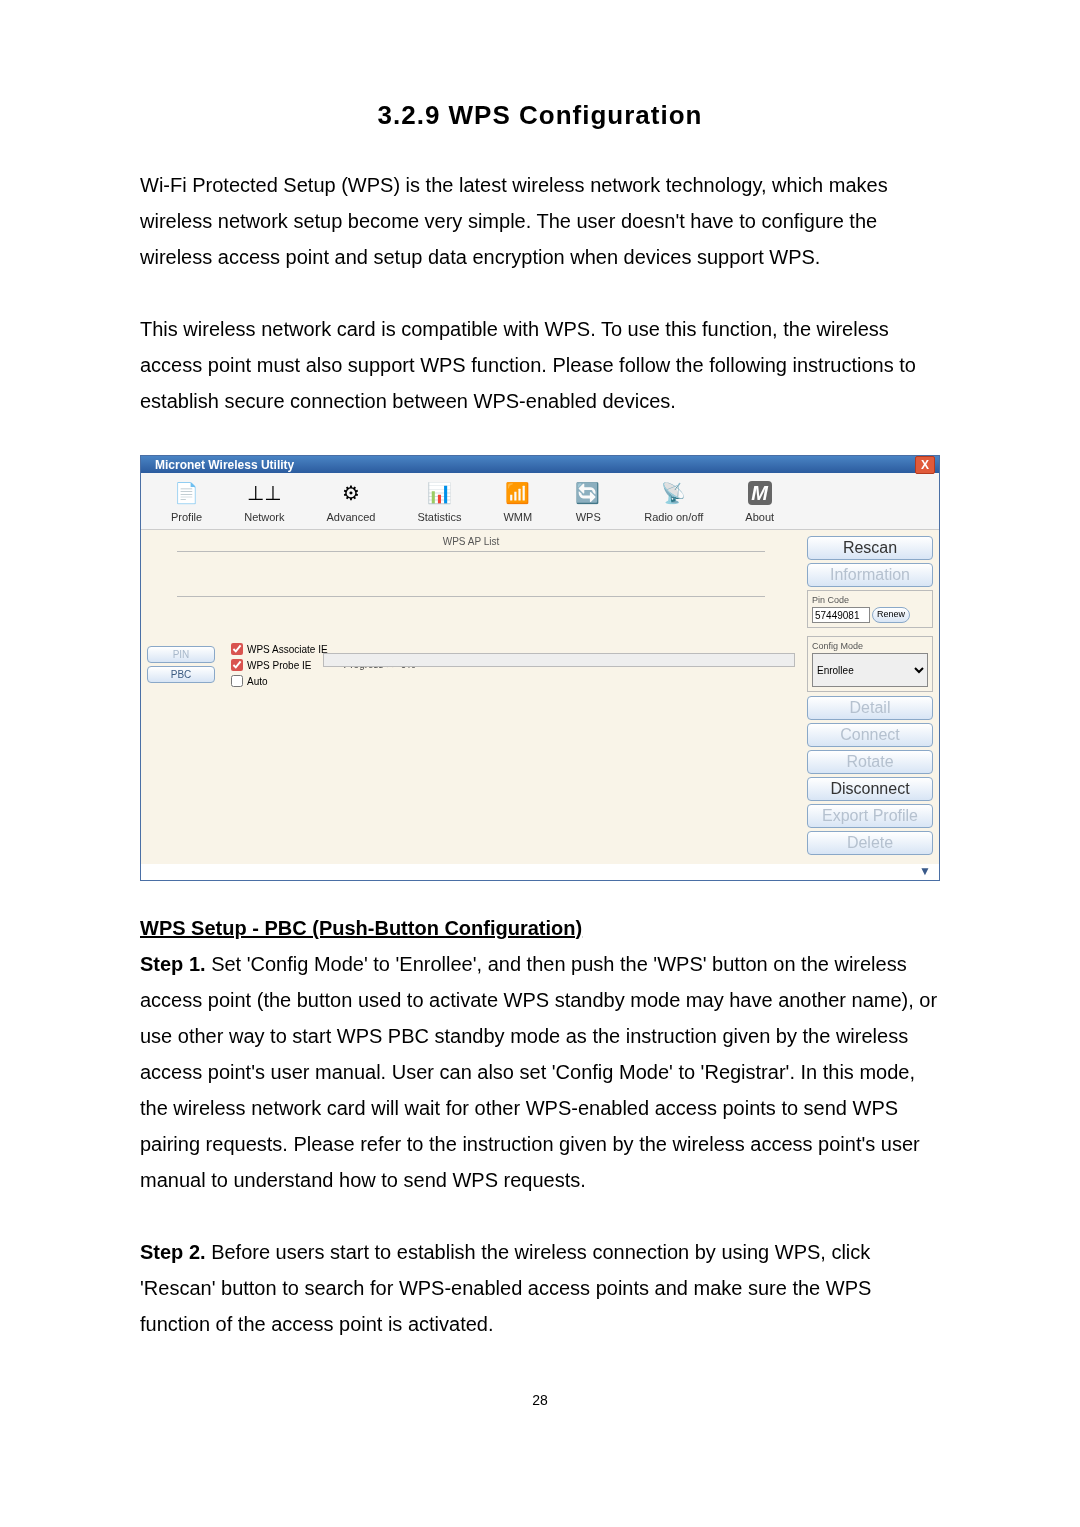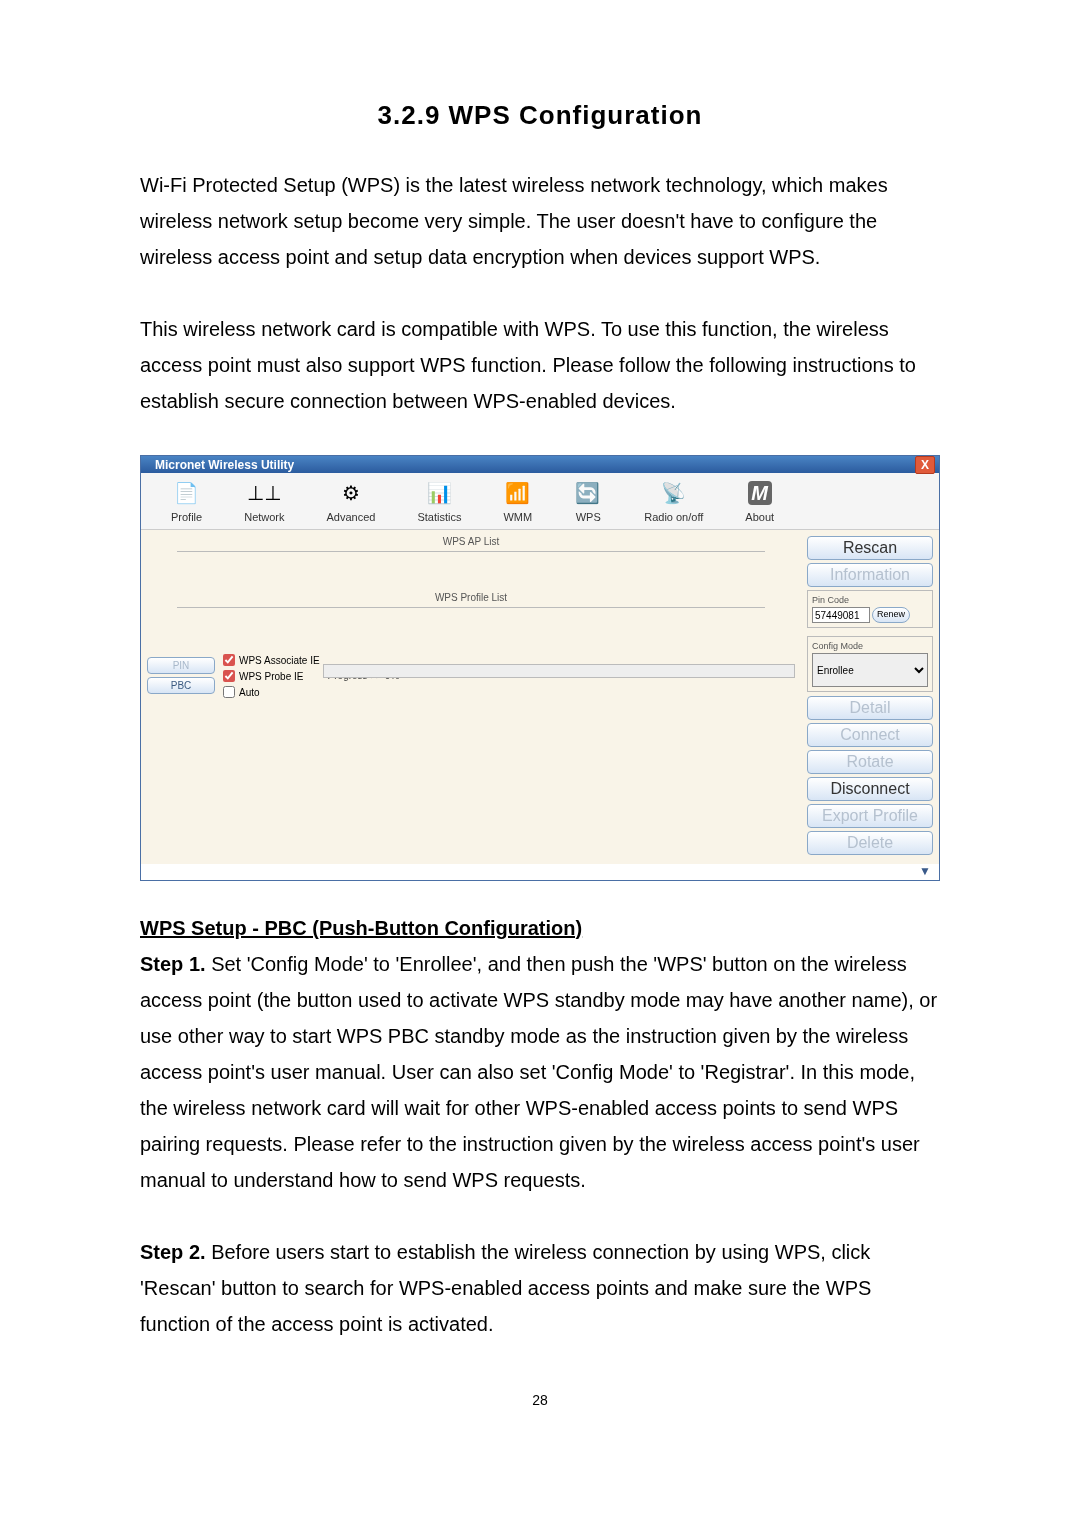--- a/index.html
+++ b/index.html
@@ -120,21 +120,21 @@
       position: relative;
       margin-bottom: 10px;
     }
     .hr-line {
       border-top: 1px solid #bbb;
       margin: 4px 30px;
     }
     .bottom-controls {
       display: flex;
       align-items: center;
-      gap: 8px;
+      gap: 16px;
       margin-top: 3px;
     }
     .pill-btn {
       background: linear-gradient(to bottom, #fff, #d8e5f5);
       border: 1px solid #8aa8c8;
       border-radius: 4px;
       padding: 2px 20px;
       font-size: 10px;
       color: #3a5a80;
       text-align: center;
@@ -316,21 +316,20 @@
       <div class="toolbar-label">About</div>
     </div>
   </div>
 
   <div class="main-area">
     <div class="left-panel">
       <div class="ap-list-section">
         <div class="fieldset-label">WPS AP List</div>
         <div class="hr-line"></div>
         <div style="height:36px;"></div>
-        <div class="fieldset-label">WPS Profile List</div>
         <div class="hr-line"></div>
         <div style="height:30px;"></div>
       </div>
 
       <div class="bottom-controls">
         <div class="left-buttons">
           <div class="pill-btn disabled-look">PIN</div>
           <div class="pill-btn">PBC</div>
         </div>
         <div class="checkbox-group">

